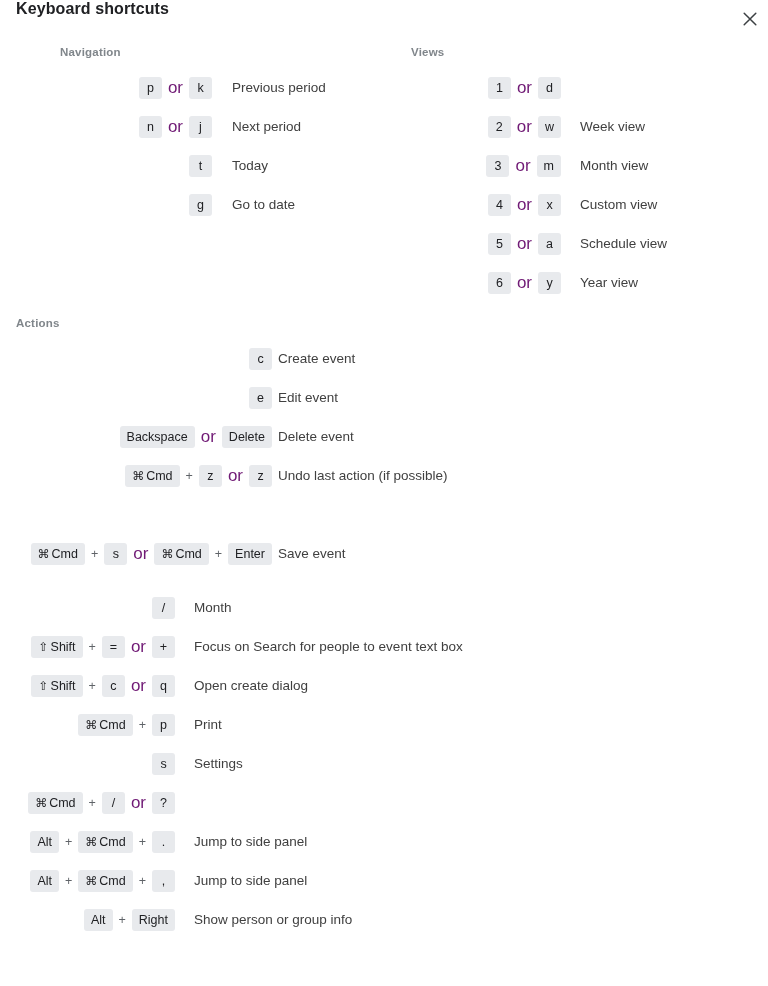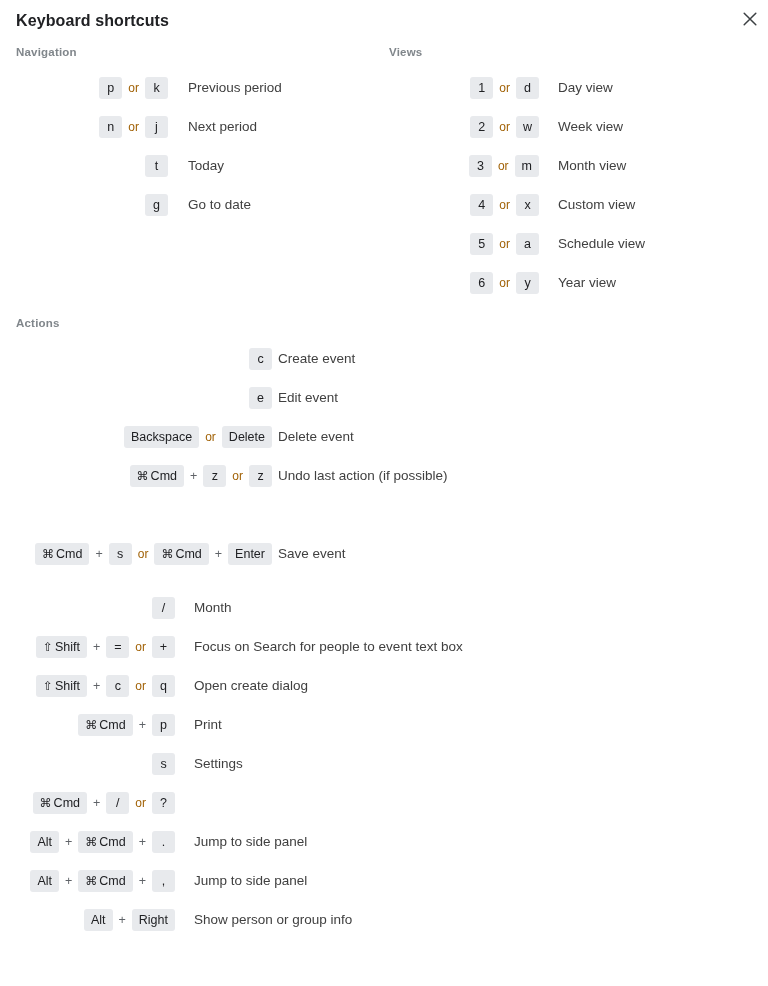--- a/index.html
+++ b/index.html
@@ -25,21 +25,21 @@
   }
 
   
   #dialog-header {
     position: relative;
     height: 46px;
   }
   #dialog-title {
     position: absolute;
     left: 16px;
-    top: 12px;
+    top: 0;
     font-size: 16px;
     font-weight: bold;
     letter-spacing: 0.1px;
     color: #202124;
     white-space: nowrap;
   }
   #close-button {
     position: absolute;
     right: 5px;
     top: 6px;
@@ -95,36 +95,37 @@
     text-align: center;
     white-space: nowrap;
   }
   .key-chip .modsym {
     font-family: "DejaVu Sans", sans-serif;
     font-size: 12px;
     margin-right: 2px;
   }
   .key-sep {
     display: inline-block;
-    color: #a16207;
-    font-size: 12px;
+    color: #701a75;
+    font-size: 17px;
     padding: 0 6px;
     white-space: nowrap;
   }
   .key-sep.plus {
     color: #5f6368;
     font-size: 12.5px;
     padding: 0 6px;
   }
 
   
   #top-columns {
     position: relative;
     display: flex;
     align-items: flex-start;
+    padding-left: 44px;
   }
   #nav-section { width: 384px; }
   #views-section { width: 384px; }
 
   #nav-section .section-label { margin: 0 0 10px 16px; }
   #views-section .section-label { margin: 0 0 10px 5px; }
 
   
   #nav-section .keys-cell  { width: 168px; }
   #nav-section .desc-cell  { padding-left: 20px; }
@@ -197,21 +198,20 @@
 
     <div id="views-section" class="shortcut-section">
       <div class="section-label">Views</div>
       <div class="rows">
           <div class="shortcut-row">
             <div class="keys-cell">
               <span class="key-chip">1</span>
               <span class="key-sep">or</span>
               <span class="key-chip">d</span>
             </div>
-            <div class="desc-cell">Day view</div>
           </div>
           <div class="shortcut-row">
             <div class="keys-cell">
               <span class="key-chip">2</span>
               <span class="key-sep">or</span>
               <span class="key-chip">w</span>
             </div>
             <div class="desc-cell">Week view</div>
           </div>
           <div class="shortcut-row">

